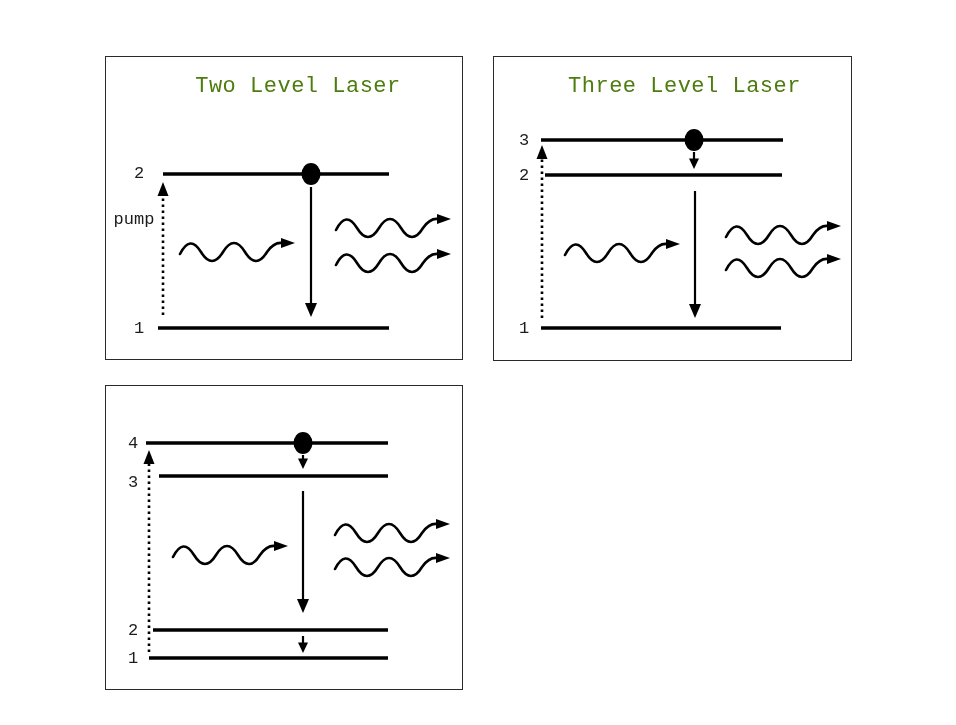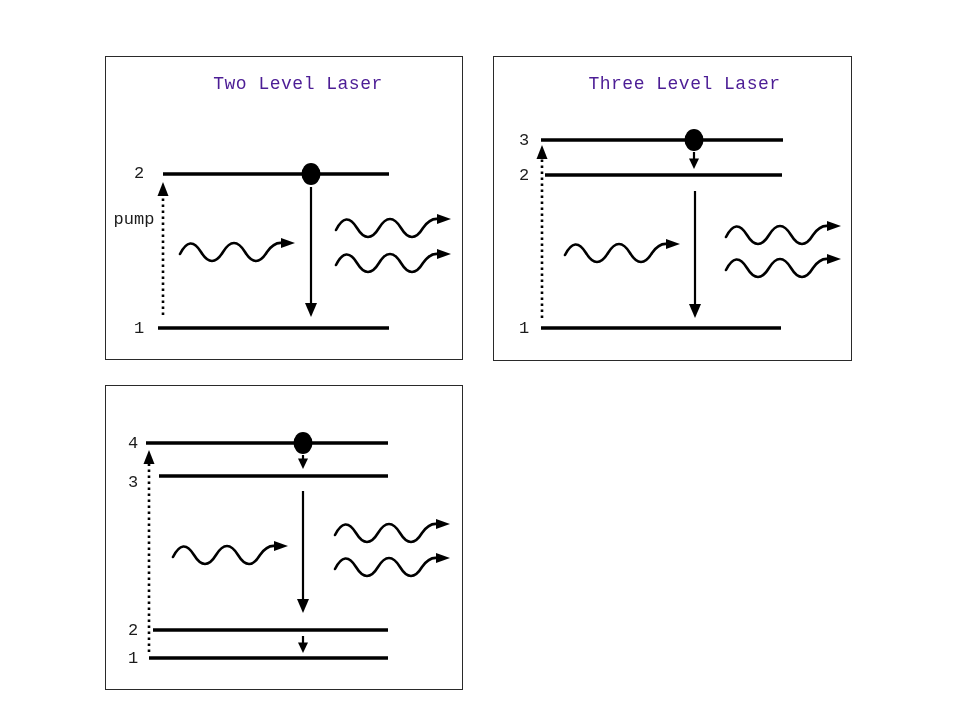--- a/index.html
+++ b/index.html
@@ -13,23 +13,23 @@
   .panel {
     position: absolute;
     box-sizing: border-box;
     border: 1.5px solid #2a2a2a;
     background: #ffffff;
   }
   .panel-title {
     position: absolute;
     top: 17px; left: 0; width: 100%;
     text-align: center;
-    font-size: 18px;
+    font-size: 22px;
     letter-spacing: 0.5px;
-    color: #4c1d95;
+    color: #4d7c0f;
     white-space: pre;
   }
   svg.art { position: absolute; left: 0; top: 0; display: block; }
   text.lbl {
     font-family: "Liberation Mono", monospace;
     font-size: 17px;
     fill: #1c1c1c;
   }
   .lvl-line  { stroke: #000000; stroke-width: 3.4; }
   .arrow-line{ stroke: #000000; stroke-width: 2.2; }

